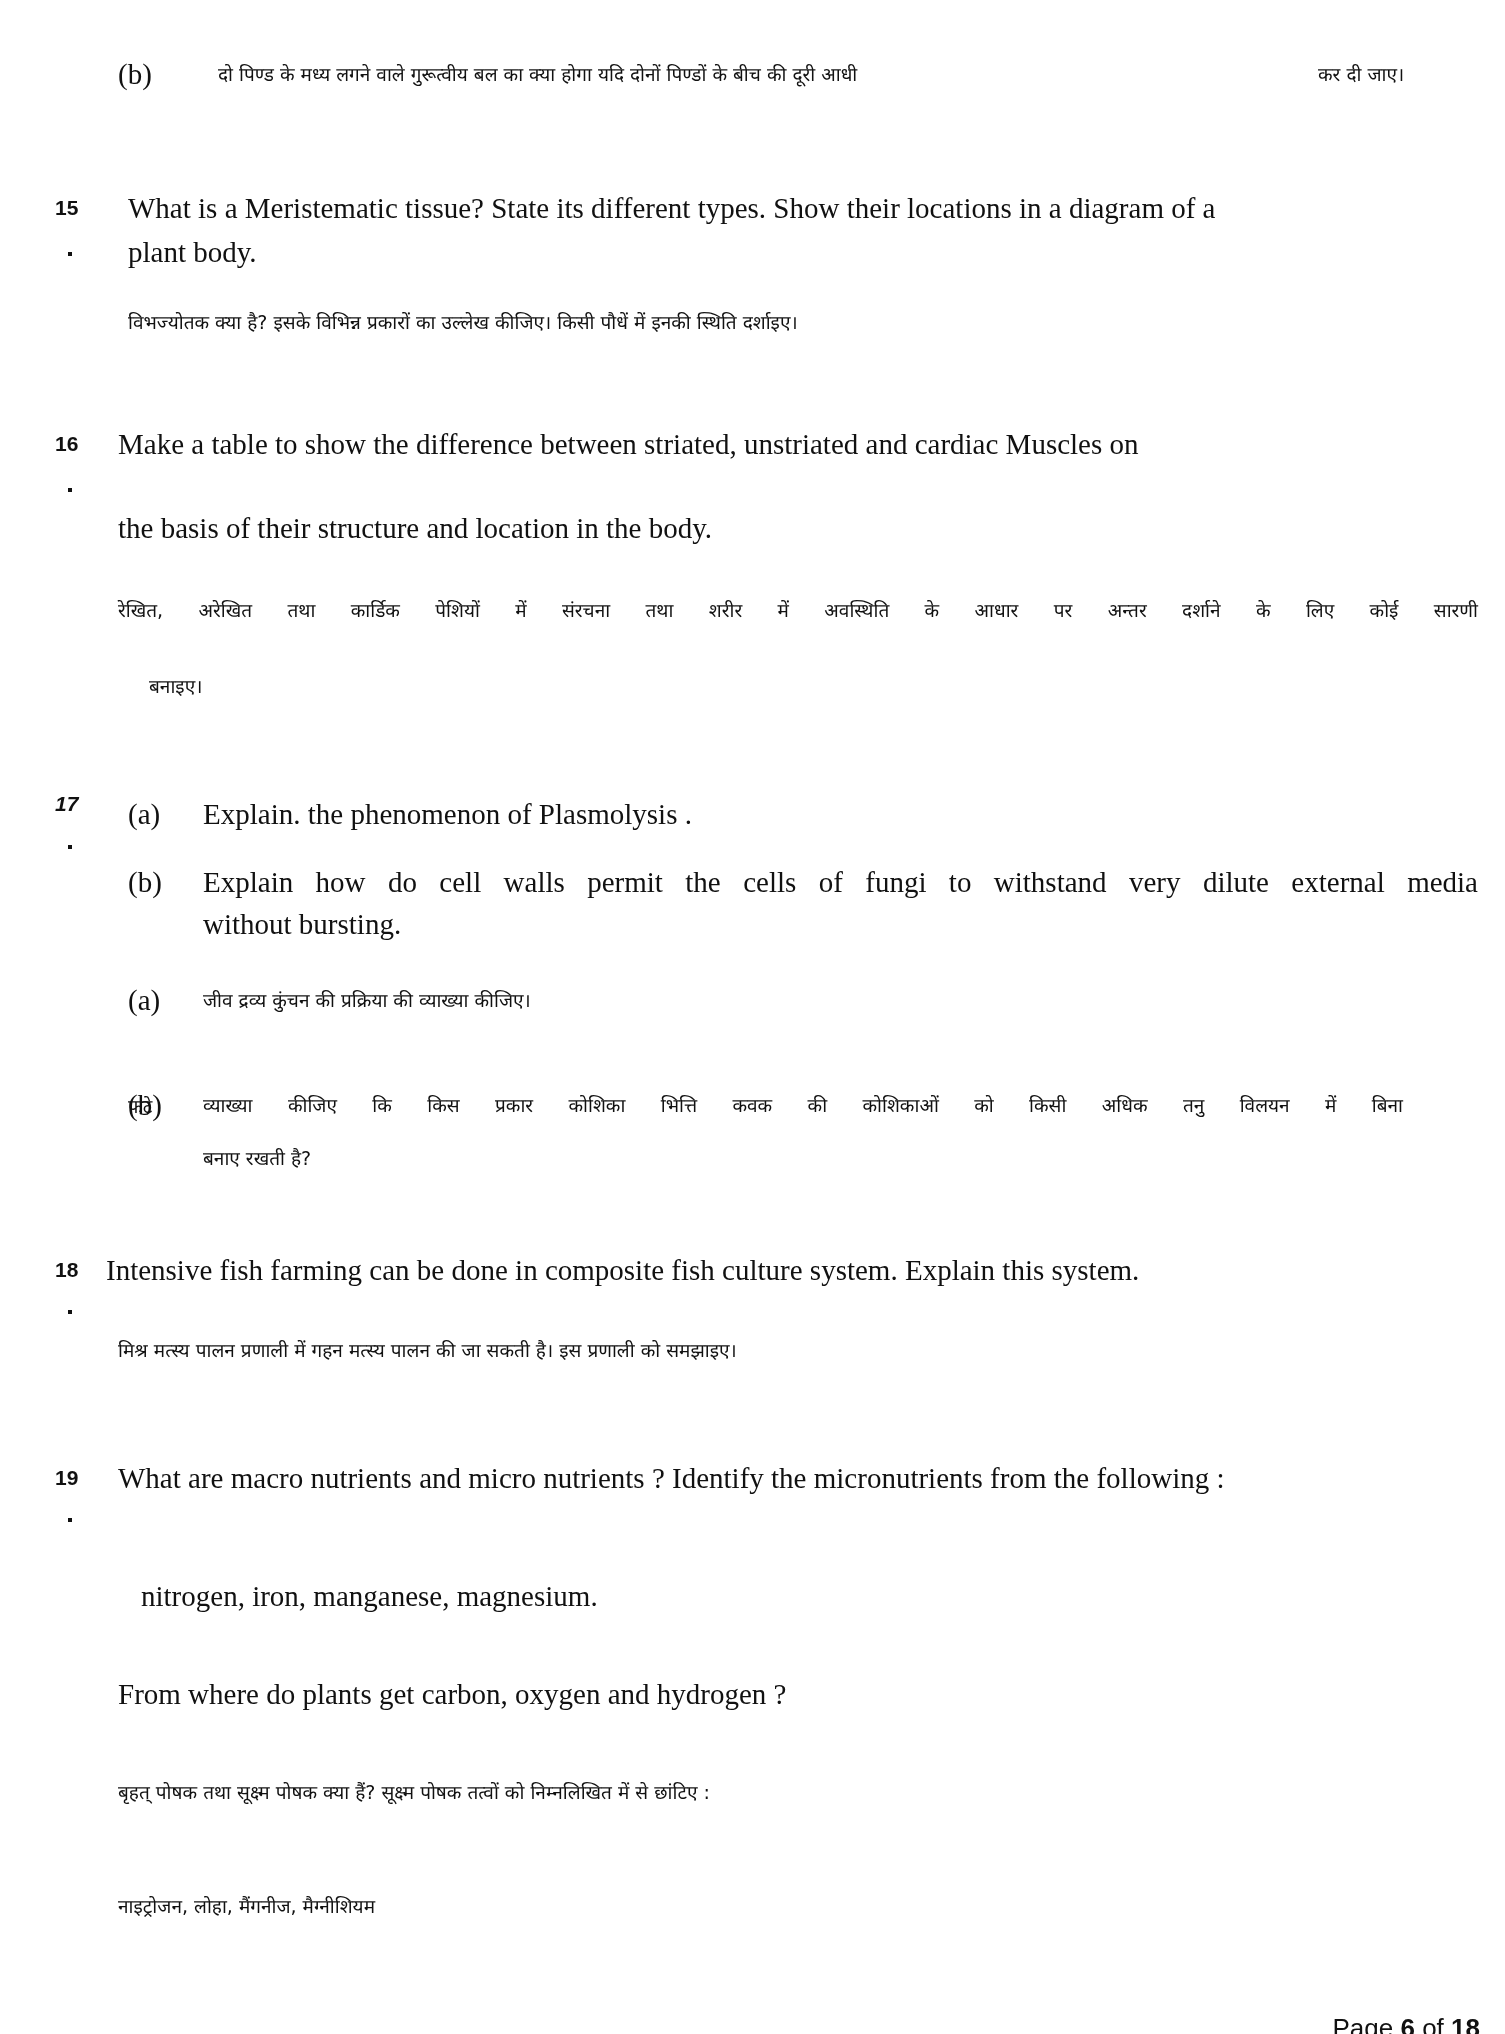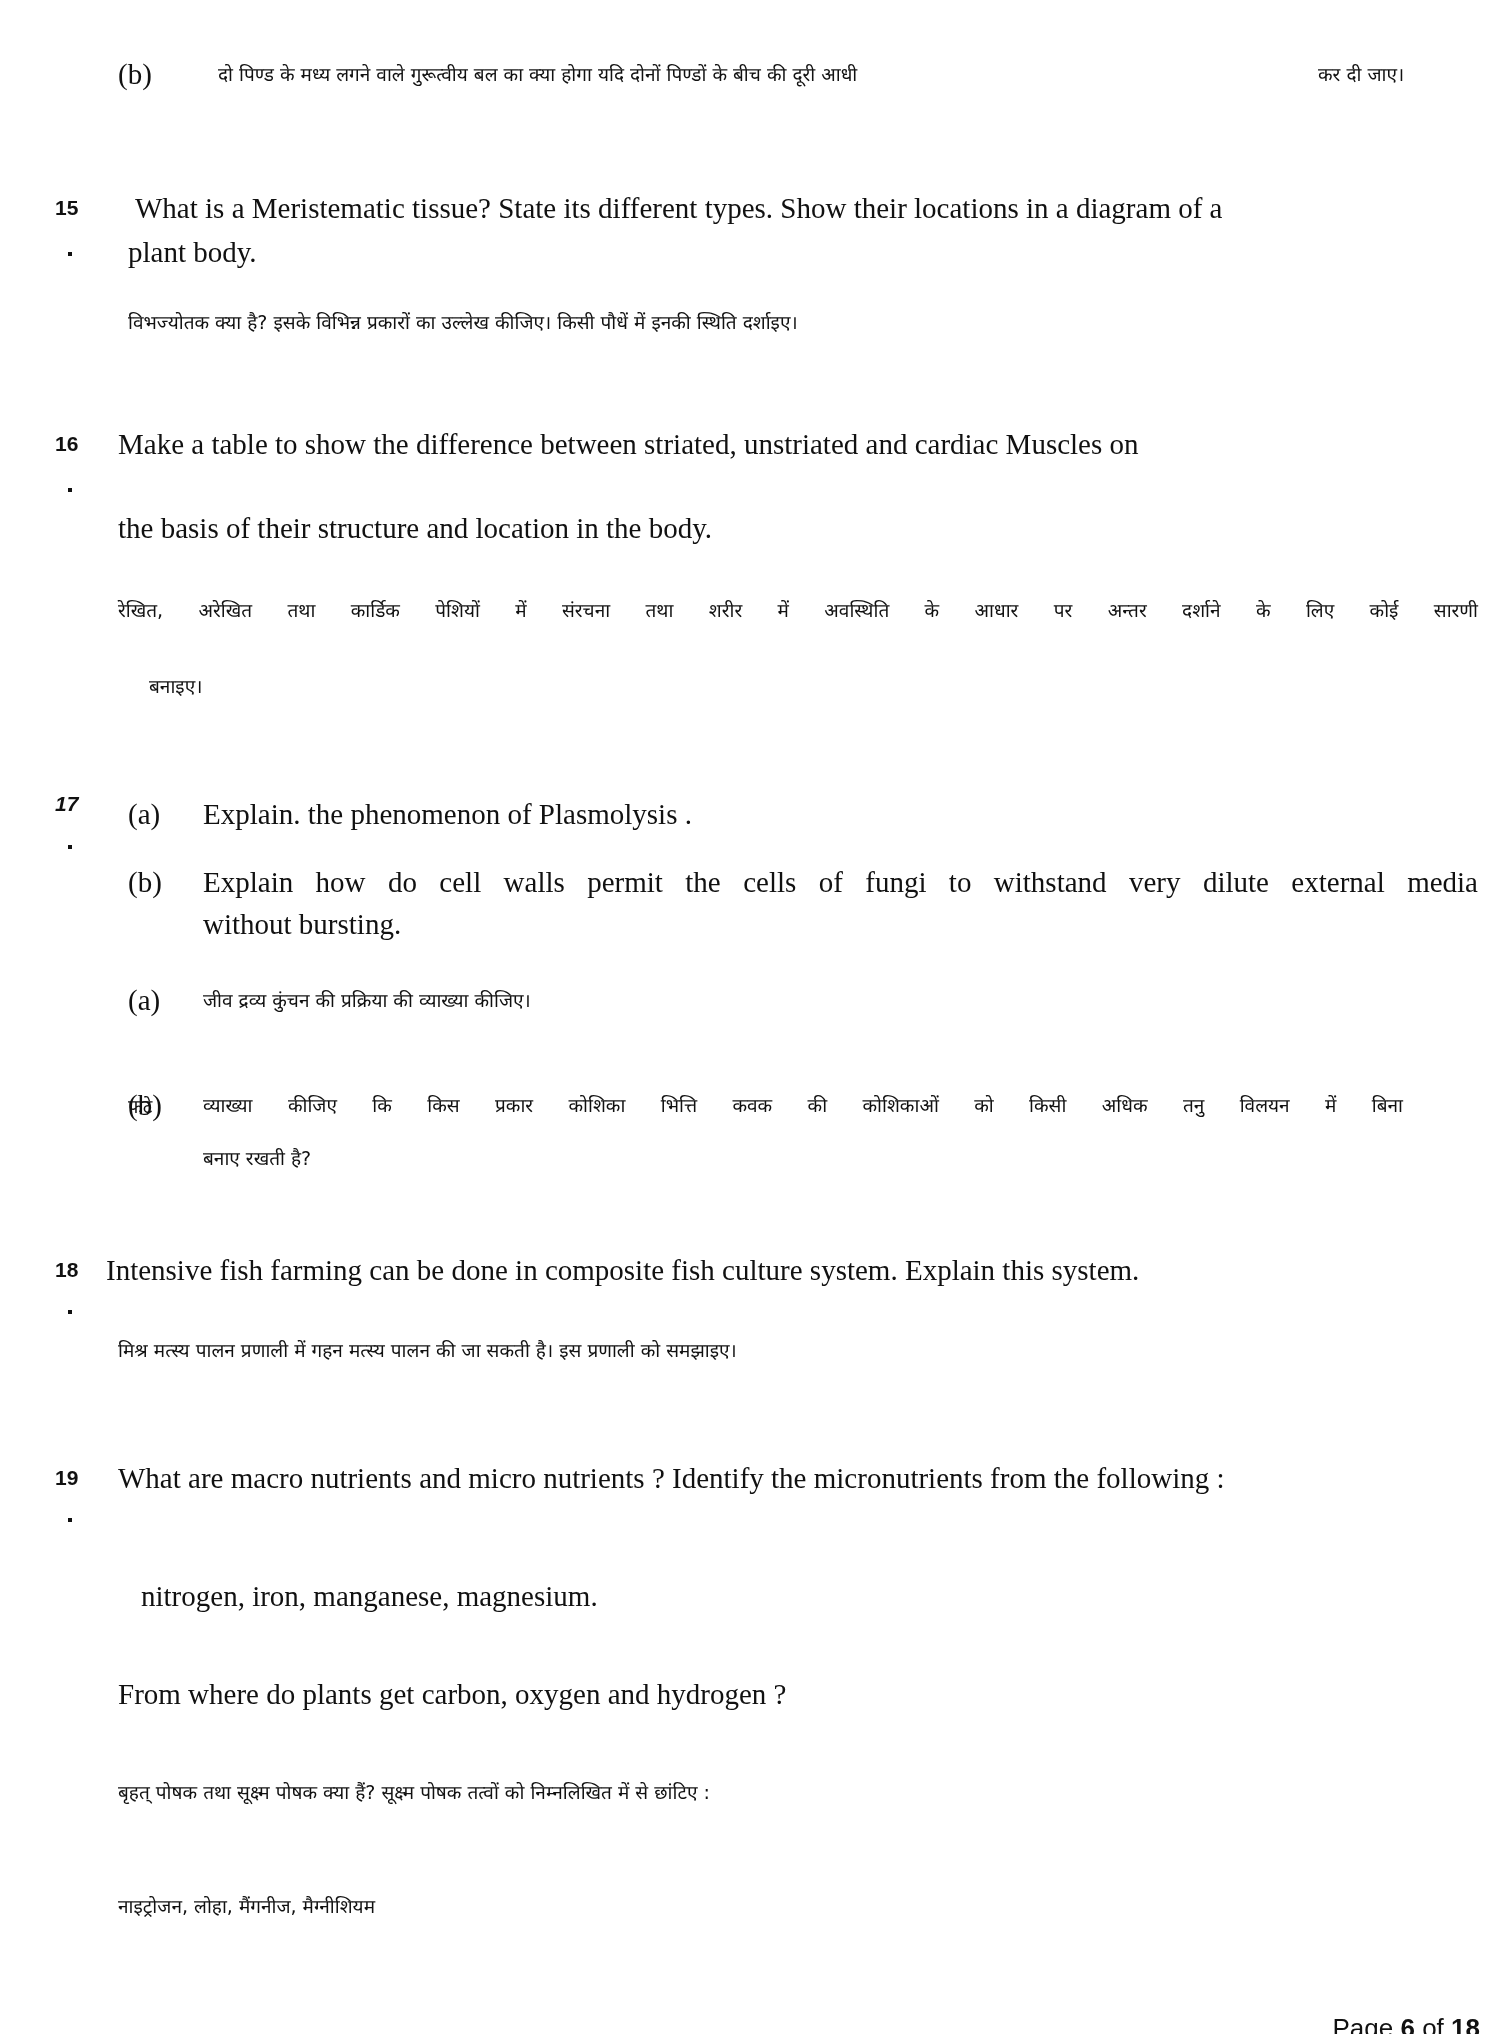--- a/index.html
+++ b/index.html
@@ -19,21 +19,21 @@
 </head>
 <body>
 
 <div class="lbl" style="left:118px; top:56px;">(b)</div>
 <div class="ln hi" style="left:218px; top:56px;">दो पिण्ड के मध्य लगने वाले गुरूत्वीय बल का क्या होगा यदि दोनों पिण्डों के बीच की दूरी आधी</div>
 <div class="ln hi" style="left:1318px; top:56px;">कर दी जाए।</div>
 
 <div>
   <div class="qn" style="left:55px; top:190px;">15</div>
   <div class="dot" style="left:68px; top:252px;"></div>
-  <div class="ln" style="left:135px; top:190px;text-align:right;">What is a Meristematic tissue?  State its different types.  Show their locations in a diagram of a</div>
+  <div class="ln" style="left:128px; top:190px;text-align:right;">What is a Meristematic tissue?  State its different types.  Show their locations in a diagram of a</div>
   <div class="ln" style="left:128px; top:234px;">plant body.</div>
   <div class="ln hi" style="left:128px; top:304px;">विभज्योतक क्या है? इसके विभिन्न प्रकारों का उल्लेख कीजिए।  किसी पौधें में इनकी स्थिति दर्शाइए।</div>
 </div>
 
 <div>
   <div class="qn" style="left:55px; top:426px;">16</div>
   <div class="dot" style="left:68px; top:488px;"></div>
   <div class="ln" style="left:118px; top:426px;">Make a table to show the difference between striated, unstriated and cardiac Muscles on</div>
   <div class="ln" style="left:118px; top:510px;">the basis of their structure and location in the body.</div>
   <div class="ln hi just" style="left:118px; top:592px; width:1360px;">रेखित, अरेखित तथा कार्डिक पेशियों में संरचना तथा शरीर में अवस्थिति के आधार पर अन्तर दर्शाने के लिए कोई सारणी</div>

